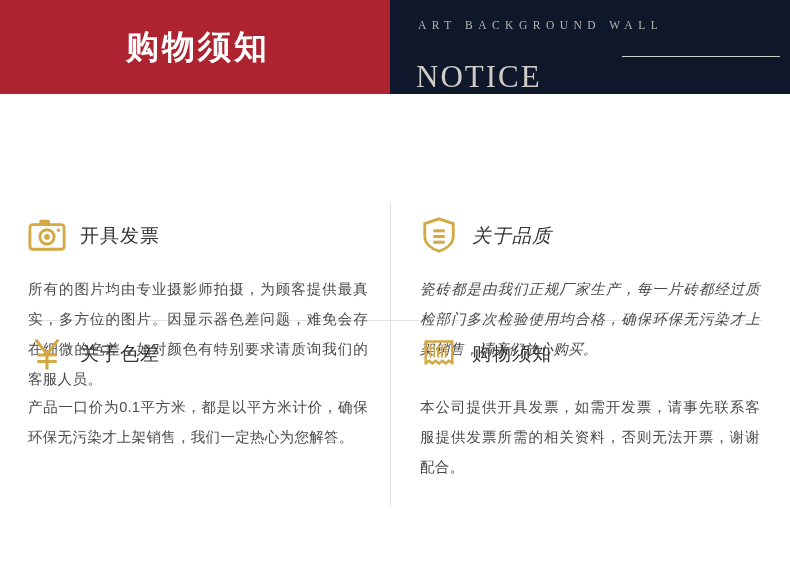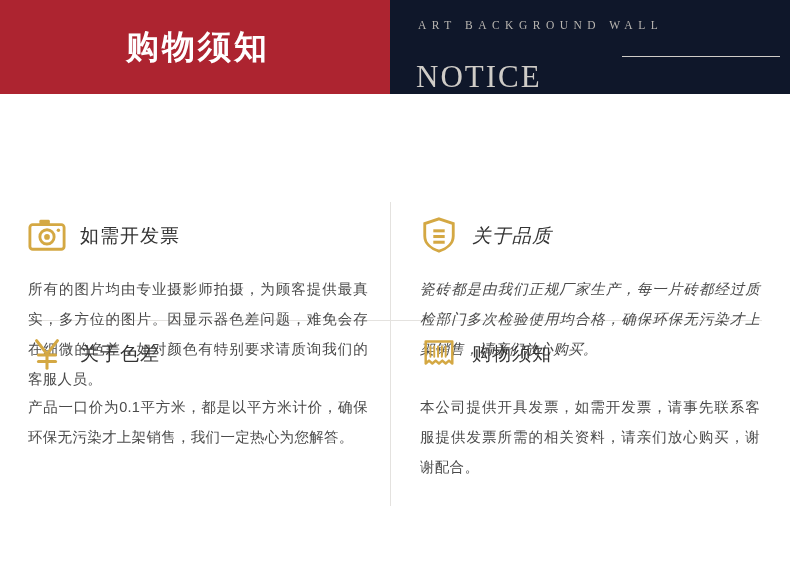--- a/index.html
+++ b/index.html
@@ -168,21 +168,21 @@
 
     <div class="cell cell-tl">
       <div class="cell-head">
         <svg class="cell-icon" viewBox="0 0 40 40">
           <rect x="2" y="9" width="36" height="26" rx="3" ry="3" fill="none" stroke="#d4a843" stroke-width="3"></rect>
           <rect x="12" y="4" width="11" height="5" rx="1.5" ry="1.5" fill="#d4a843"></rect>
           <circle cx="20" cy="22" r="7.5" fill="none" stroke="#d4a843" stroke-width="3"></circle>
           <circle cx="20" cy="22" r="3" fill="#d4a843"></circle>
           <circle cx="32" cy="15" r="1.8" fill="#d4a843"></circle>
         </svg>
-        <div class="cell-title">如需开发票</div>
+        <div class="cell-title">开具发票</div>
       </div>
       <div class="cell-body">所有的图片均由专业摄影师拍摄，为顾客提供最真实，多方位的图片。因显示器色差问题，难免会存在细微的色差，如对颜色有特别要求请质询我们的客服人员。</div>
     </div>
 
     <div class="cell cell-tr">
       <div class="cell-head">
         <svg class="cell-icon" viewBox="0 0 40 40">
           <path d="M20 3 L35 8 V21 C35 29 28 34.5 20 37 C12 34.5 5 29 5 21 V8 Z" fill="none" stroke="#d4a843" stroke-width="3"></path>
           <rect x="14" y="14" width="12" height="3.2" fill="#d4a843"></rect>
           <rect x="14" y="20" width="12" height="3.2" fill="#d4a843"></rect>
@@ -207,17 +207,17 @@
     </div>
 
     <div class="cell cell-br">
       <div class="cell-head">
         <svg class="cell-icon" viewBox="0 0 40 40">
           <path d="M6 8 H34 V31 L30.5 28 L27 31 L23.5 28 L20 31 L16.5 28 L13 31 L9.5 28 L6 31 Z" fill="none" stroke="#d4a843" stroke-width="2.6" stroke-linejoin="round"></path>
           <path d="M11 13 V24 M15 13 V24 M19 13 V24 M23 13 V24 M27 13 V24" stroke="#d4a843" stroke-width="2" stroke-linecap="round"></path>
         </svg>
         <div class="cell-title">购物须知</div>
       </div>
-      <div class="cell-body">本公司提供开具发票，如需开发票，请事先联系客服提供发票所需的相关资料，请亲们放心购买，谢谢配合。</div>
+      <div class="cell-body">本公司提供开具发票，如需开发票，请事先联系客服提供发票所需的相关资料，否则无法开票，谢谢配合。</div>
     </div>
 
   </div>
 </div>
 
 </body></html>

